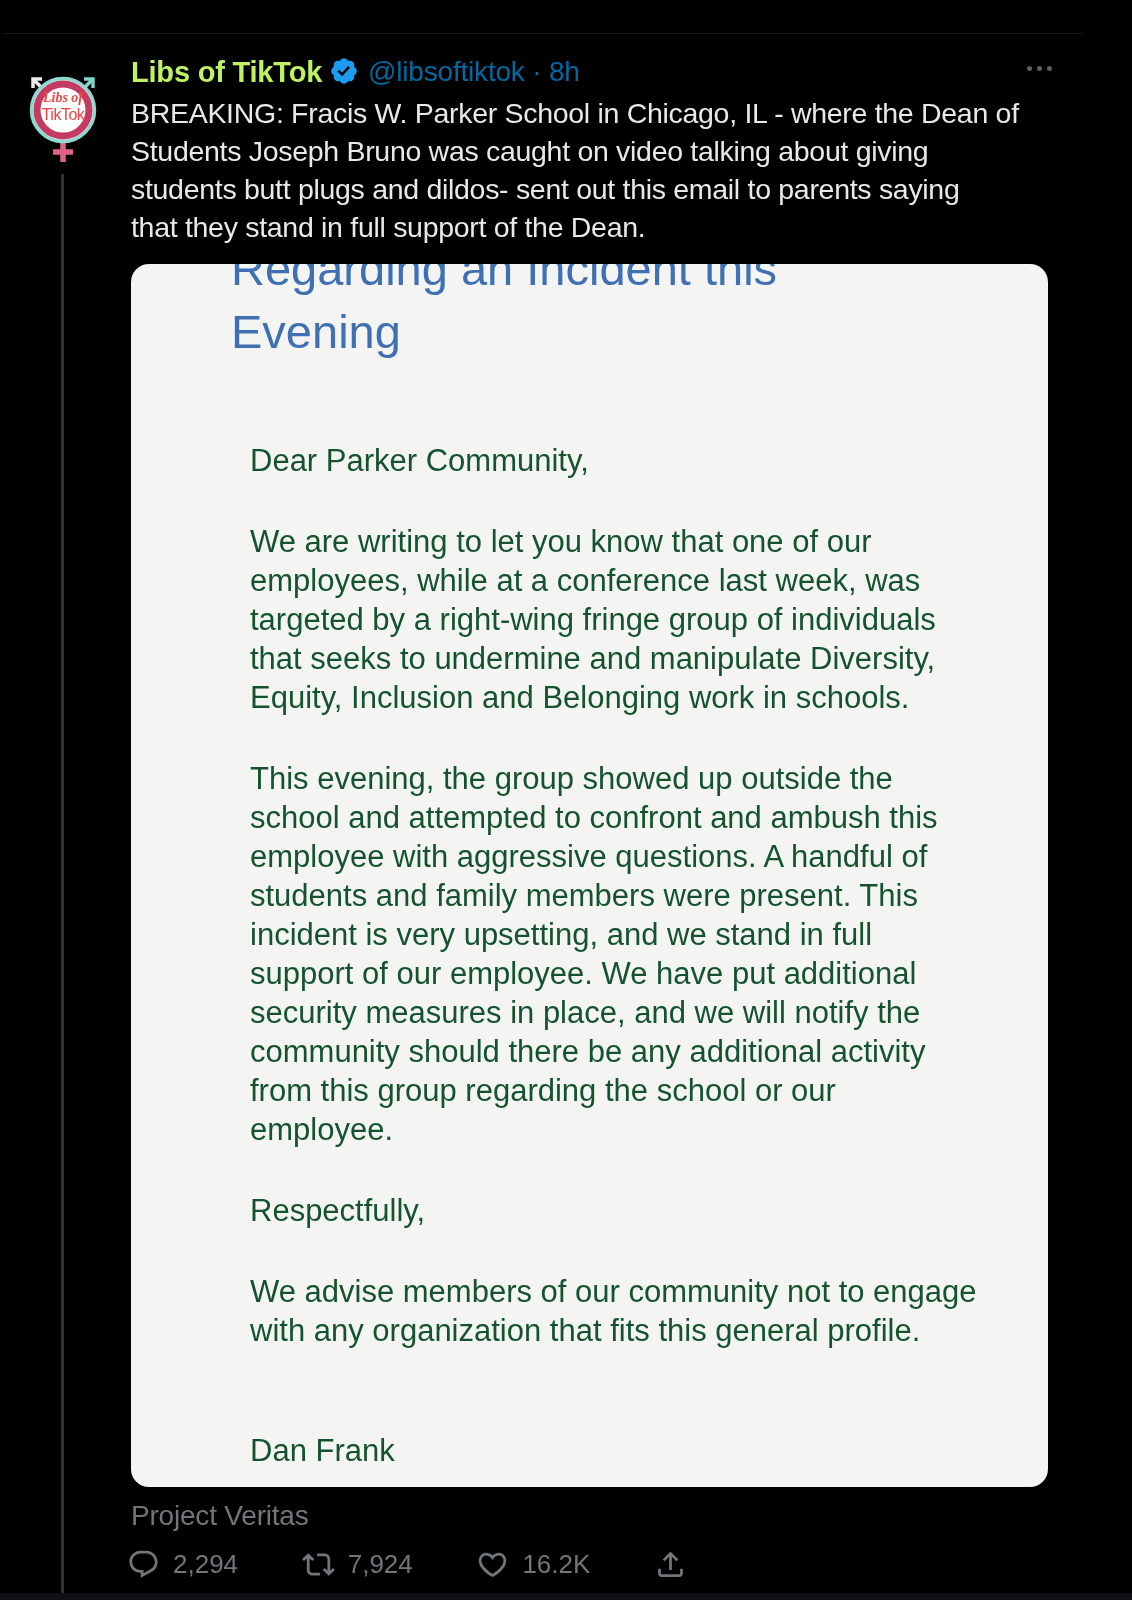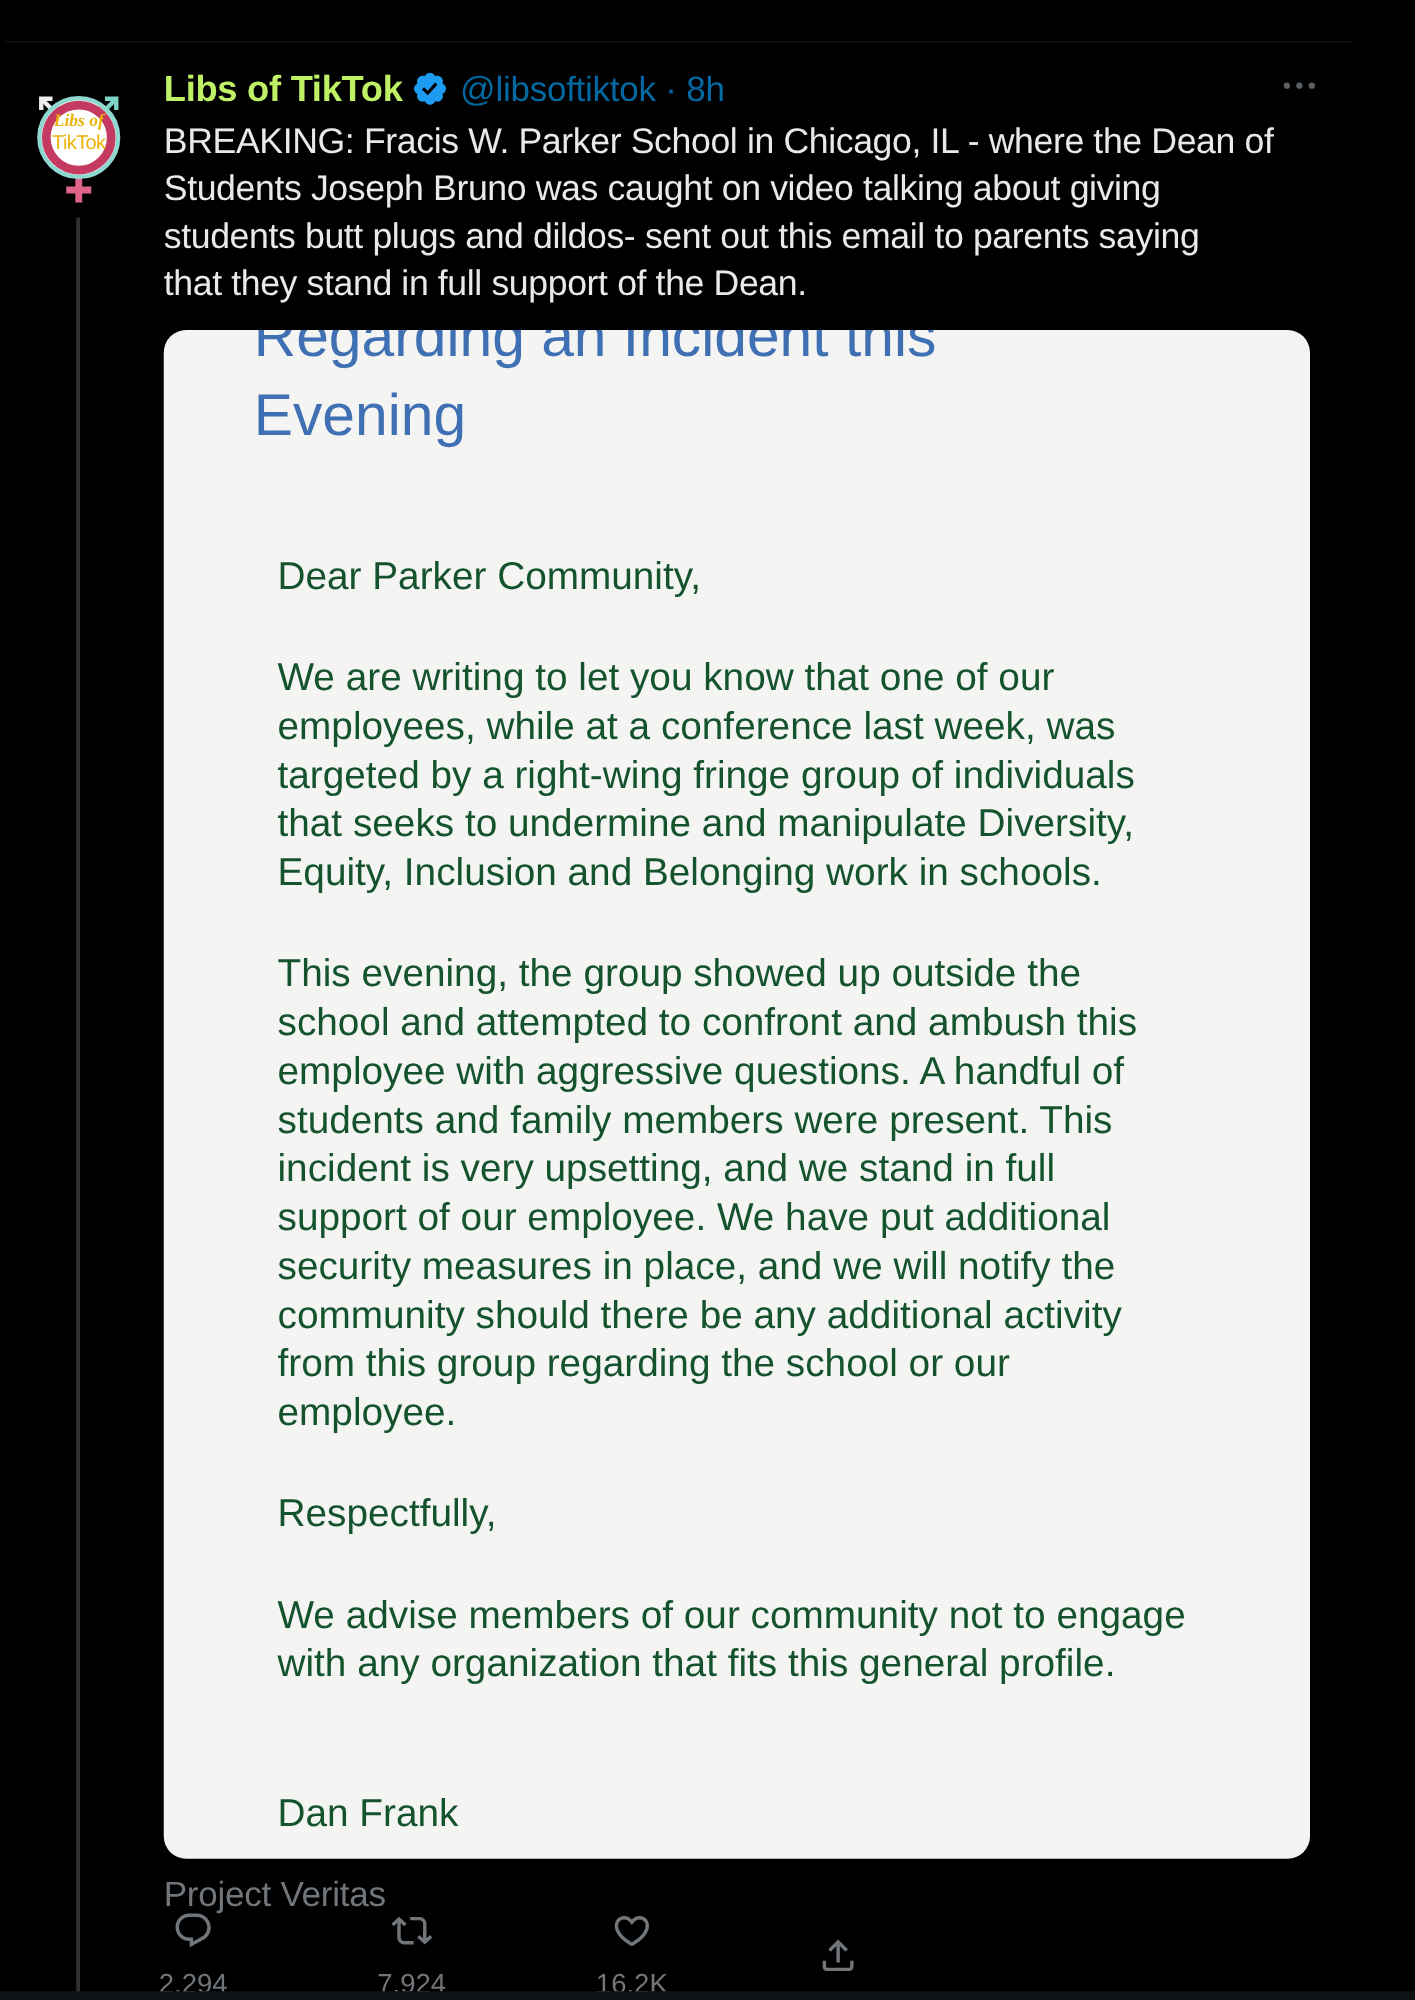--- a/index.html
+++ b/index.html
@@ -9,21 +9,21 @@
   }
   .top-divider{position:absolute;left:4px;top:33px;width:1078px;height:1px;background:#17191c;}
   .bottom-strip{position:absolute;left:0;bottom:0;width:100%;height:7px;background:#0f1214;}
 
   
   .thread-line{position:absolute;left:61px;top:174px;width:3px;height:1426px;background:#2f3336;}
 
   
   .avatar{position:absolute;left:24px;top:58px;width:78px;height:106px;cursor:pointer;}
   .avatar svg{position:absolute;left:0;top:0;}
-  .avatar-text{position:absolute;left:0;top:33px;width:78px;text-align:center;color:#eab308;line-height:1;}
+  .avatar-text{position:absolute;left:0;top:33px;width:78px;text-align:center;color:#ef4444;line-height:1;}
   .avatar-line1{font-family:"Liberation Serif","DejaVu Serif",serif;font-style:italic;font-weight:700;font-size:14px;display:block;}
   .avatar-line2{font-weight:400;font-size:16px;letter-spacing:-0.5px;display:block;margin-top:2px;}
 
   
   .header-row{position:absolute;left:131px;top:54px;width:860px;height:36px;display:flex;align-items:center;}
   .display-name{color:#bef264;font-weight:700;font-size:29px;letter-spacing:-0.2px;cursor:pointer;}
   .badge{margin-left:7px;margin-top:2px;flex:0 0 auto;}
   .handle-group{margin-left:9px;color:#0369a1;font-size:28px;letter-spacing:-0.2px;white-space:nowrap;}
   .more-btn{position:absolute;right:76px;top:62px;display:flex;gap:5px;cursor:pointer;padding:4px;}
   .more-btn i{width:5px;height:5px;border-radius:50%;background:#5b6064;display:block;}
@@ -33,39 +33,39 @@
     position:absolute;left:131px;top:94px;width:930px;
     color:#e7e9ea;font-size:28.5px;line-height:38px;letter-spacing:-0.3px;
     white-space:pre-line;
   }
 
   
   .email-card{
     position:absolute;left:131px;top:264px;width:917px;height:1223px;
     background:#f4f5f3;border-radius:18px;overflow:hidden;cursor:pointer;
   }
-  .email-inner{margin-top:-27px;padding:0 40px 0 72px;}
+  .email-inner{margin-top:-27px;padding:0 40px 0 100px;}
   .email-heading{
     color:#4070b4;font-size:47px;line-height:63px;margin:0 0 78px 0;
     white-space:pre-line;font-weight:400;
   }
   .email-body{margin-left:19px;color:#14532d;font-size:31px;line-height:39px;}
   .email-body p{margin:0 0 42px 0;white-space:pre-line;}
   .sig{white-space:pre-line;}
   .sig div{line-height:39px;}
 
   
   .caption{position:absolute;left:131px;top:1500px;color:#71767b;font-size:28px;letter-spacing:-0.2px;}
 
   
   .action-bar{
     position:absolute;left:127px;top:1542px;width:560px;height:44px;
     display:flex;justify-content:space-between;align-items:center;
   }
-  .action{display:flex;align-items:center;gap:13px;color:#71767b;font-size:22px;cursor:pointer;flex-direction:column;}
+  .action{display:flex;align-items:center;gap:13px;color:#71767b;font-size:26px;cursor:pointer;}
   .action svg{display:block;}
 </style>
 </head>
 <body>
 
 <div class="page">
 
   <div class="top-divider"></div>
   <div class="thread-line"></div>
 

